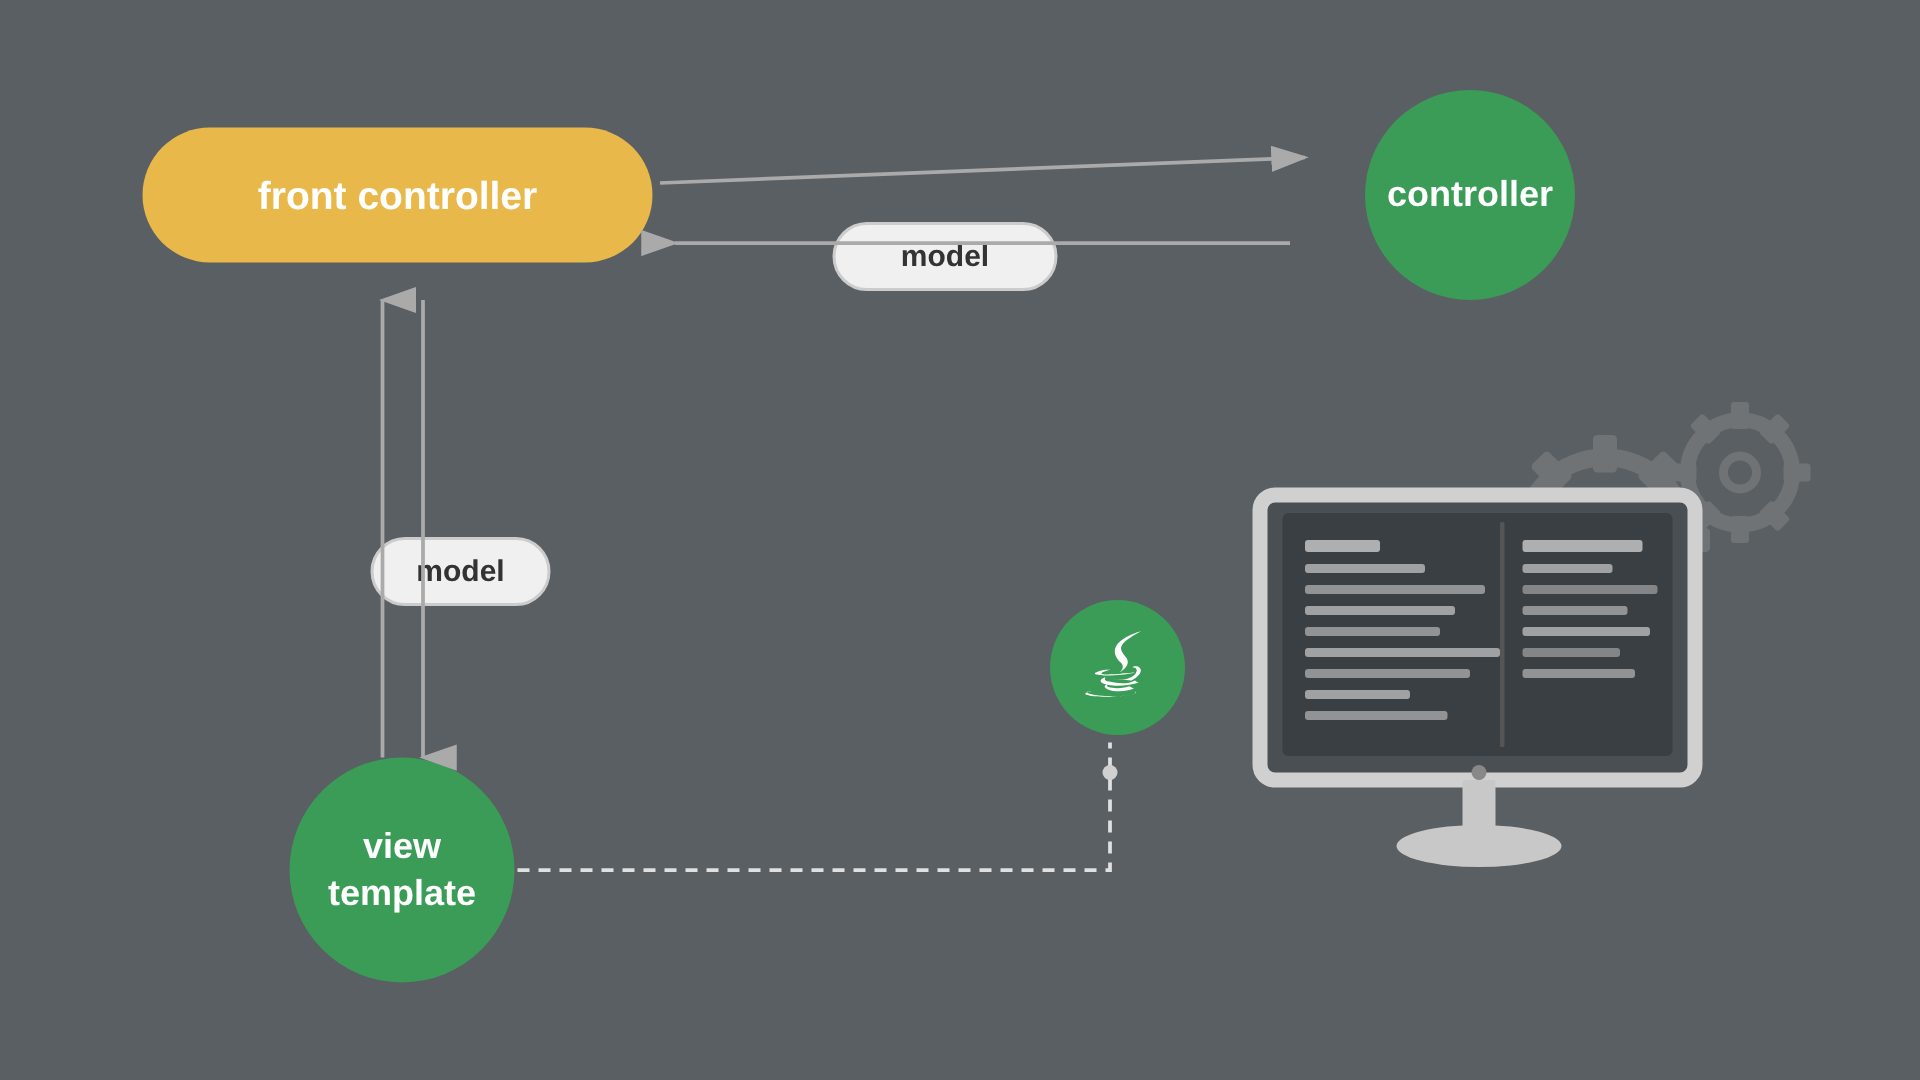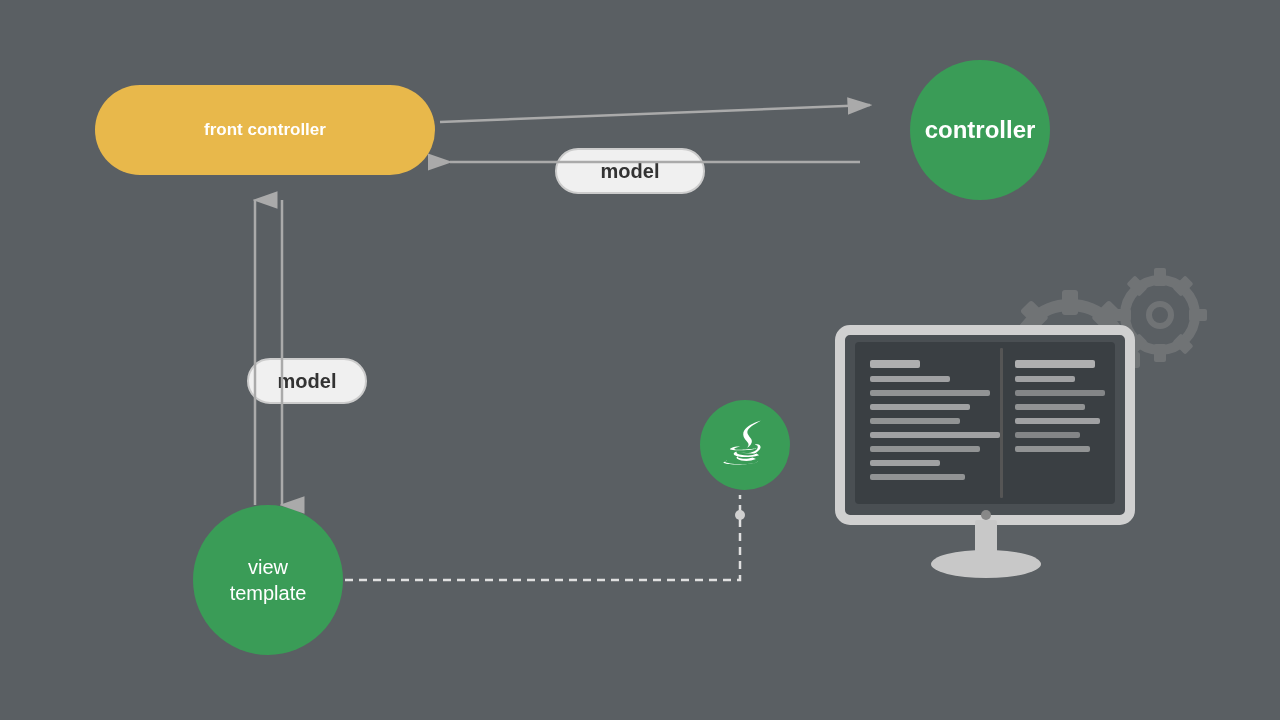--- a/index.html
+++ b/index.html
@@ -20,21 +20,21 @@
       width: 340px;
       height: 90px;
       background-color: #e8b84b;
       border-radius: 50px;
       display: flex;
       align-items: center;
       justify-content: center;
     }
     .front-controller-label {
       color: white;
-      font-size: 17px;
+      font-size: 26px;
       font-weight: bold;
     }
 
     
     .controller {
       position: absolute;
       right: 230px;
       top: 60px;
       width: 140px;
       height: 140px;
@@ -59,22 +59,22 @@
       width: 150px;
       height: 150px;
       background-color: #3a9c57;
       border-radius: 50%;
       display: flex;
       align-items: center;
       justify-content: center;
     }
     .view-template-label {
       color: white;
-      font-size: 20px;
-      font-weight: normal;
+      font-size: 24px;
+      font-weight: bold;
       text-align: center;
       line-height: 1.3;
     }
 
     
     .model-pill-h {
       position: absolute;
       left: 555px;
       top: 148px;
       width: 150px;

